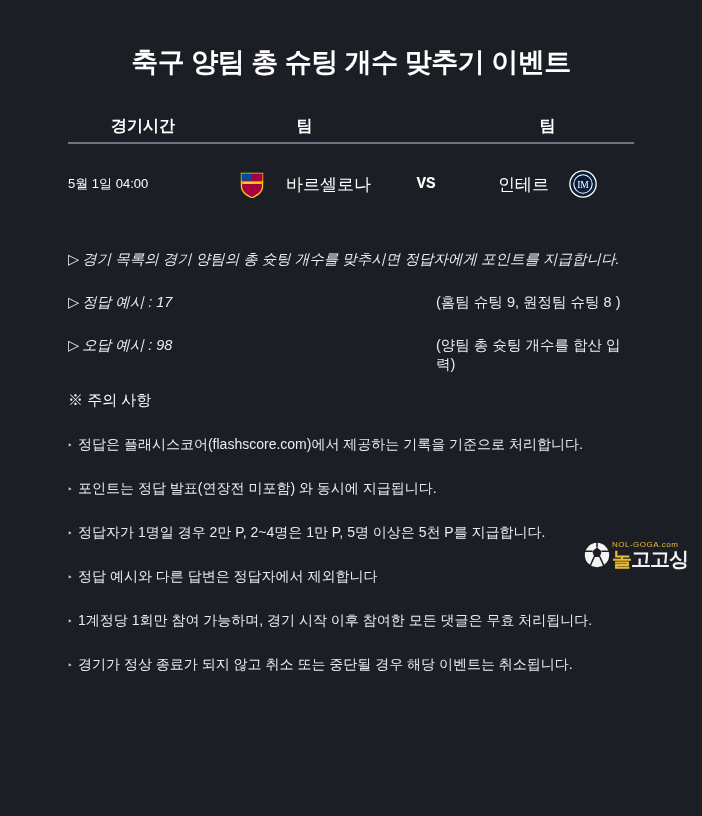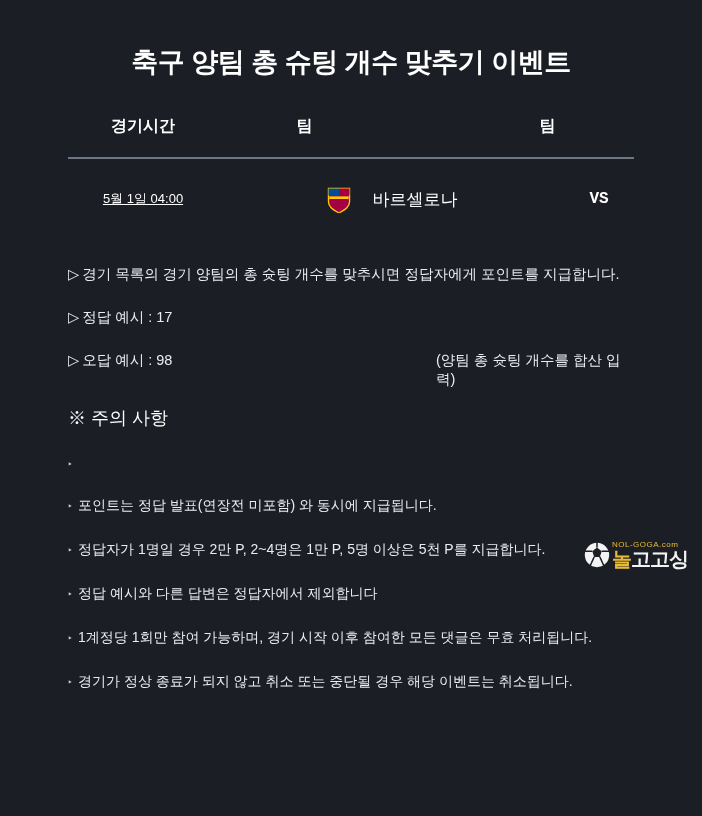--- a/index.html
+++ b/index.html
@@ -33,21 +33,21 @@
   }
 
   
   .match-table {
     margin: 36px 68px 0 68px;
   }
   .match-head {
     display: flex;
     align-items: flex-end;
     border-bottom: 2px solid #6f7683;
-    padding-bottom: 20px;
+    padding-bottom: 5px;
   }
   .head-time {
     width: 150px;
     text-align: center;
     font-size: 16px;
     font-weight: bold;
     color: #ffffff;
   }
   .head-team {
     flex: 1;
@@ -56,24 +56,23 @@
     font-weight: bold;
     color: #ffffff;
   }
   .match-row {
     display: flex;
     align-items: center;
     padding: 26px 0 12px 0;
   }
   .row-time {
     width: 150px;
-    text-align: center;
+    text-align: left;
     font-size: 13px;
     color: #ffffff;
-    text-decoration: underline;
   }
   .row-team {
     flex: 1;
     display: flex;
     align-items: center;
     justify-content: center;
     gap: 20px;
     font-size: 17px;
     color: #ffffff;
   }
@@ -101,31 +100,32 @@
     margin-bottom: 24px;
     display: flex;
     align-items: baseline;
   }
   .line .marker {
     margin-right: 3px;
     color: #e9ecf1;
   }
   .line .txt {
     white-space: pre;
+    font-style: italic;
   }
   .line .note {
     position: absolute;
     left: 368px;
   }
   .line-rel {
     position: relative;
   }
 
   .notice-title {
-    font-size: 18px;
+    font-size: 15px;
     color: #ffffff;
     margin-top: 36px;
     margin-bottom: 26px;
     font-weight: normal;
   }
   .bullet {
     font-size: 14px;
     color: #e9ecf1;
     margin-bottom: 26px;
     display: flex;
@@ -192,45 +192,57 @@
             <path d="M4 4 h24 v15 c0 7 -7 10 -12 13 C11 29 4 26 4 19 Z" fill="#a50044" stroke="#ffcb05" stroke-width="1.6"></path>
             <rect x="4" y="4" width="12" height="8" fill="#004d98"></rect>
             <rect x="16" y="4" width="12" height="8" fill="#a50044"></rect>
             <rect x="5" y="13" width="22" height="3" fill="#ffcb05"></rect>
             <rect x="5" y="17" width="22" height="3" fill="#a50044"></rect>
           </svg>
         </span>
         <span>바르셀로나</span>
       </div>
       <div class="row-vs">VS</div>
+      <div class="row-team">
+        <span>인테르</span>
+        <span class="crest">
+          <svg viewBox="0 0 32 32" width="28" height="28">
+            <circle cx="16" cy="16" r="15" fill="#0b1c3a" stroke="#ffffff" stroke-width="1.5"></circle>
+            <circle cx="16" cy="16" r="10.5" fill="none" stroke="#ffffff" stroke-width="1.2"></circle>
+            <text x="16" y="21" font-size="11" font-family="Liberation Serif, serif" fill="#ffffff" text-anchor="middle">IM</text>
+          </svg>
+        </span>
+      </div>
     </div>
   </div>
 
   <div class="content">
 
     <div class="line line-rel">
       <span class="marker">▷</span>
       <span class="txt">경기 목록의 경기 양팀의 총 슛팅 개수를 맞추시면 정답자에게 포인트를 지급합니다.</span>
     </div>
 
     <div class="line line-rel">
       <span class="marker">▷</span>
       <span class="txt">정답 예시 : 17</span>
+      <span class="note">(홈팀 슈팅 9, 원정팀 슈팅 8 )</span>
     </div>
 
     <div class="line line-rel">
       <span class="marker">▷</span>
       <span class="txt">오답 예시 : 98</span>
       <span class="note">(양팀 총 슛팅 개수를 합산 입력)</span>
     </div>
 
     <div class="notice-title">※ 주의 사항</div>
 
     <div class="bullet">
       <span class="dot">‣</span>
+      <span>정답은 플래시스코어(flashscore.com)에서 제공하는 기록을 기준으로 처리합니다.</span>
     </div>
     <div class="bullet">
       <span class="dot">‣</span>
       <span>포인트는 정답 발표(연장전 미포함) 와 동시에 지급됩니다.</span>
     </div>
     <div class="bullet">
       <span class="dot">‣</span>
       <span>정답자가 1명일 경우 2만 P, 2~4명은 1만 P, 5명 이상은 5천 P를 지급합니다.</span>
     </div>
     <div class="bullet">

